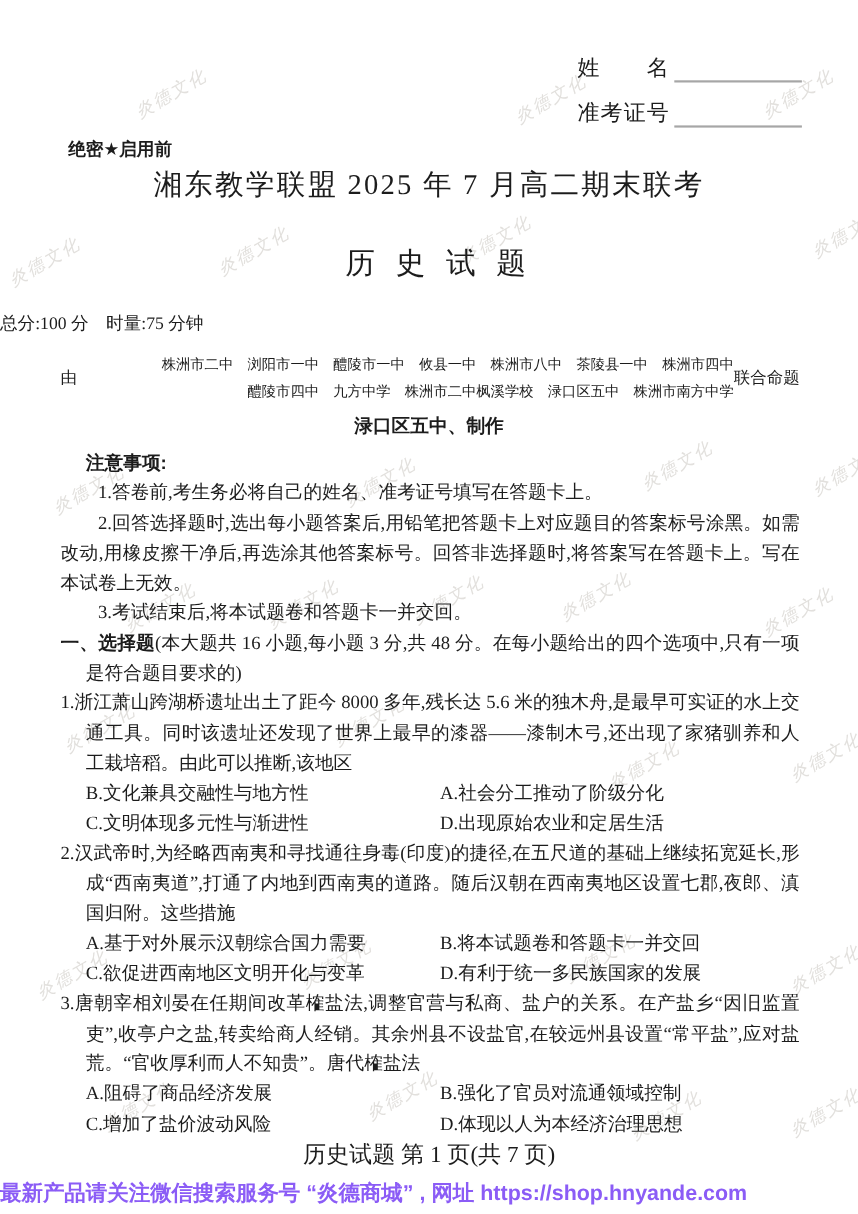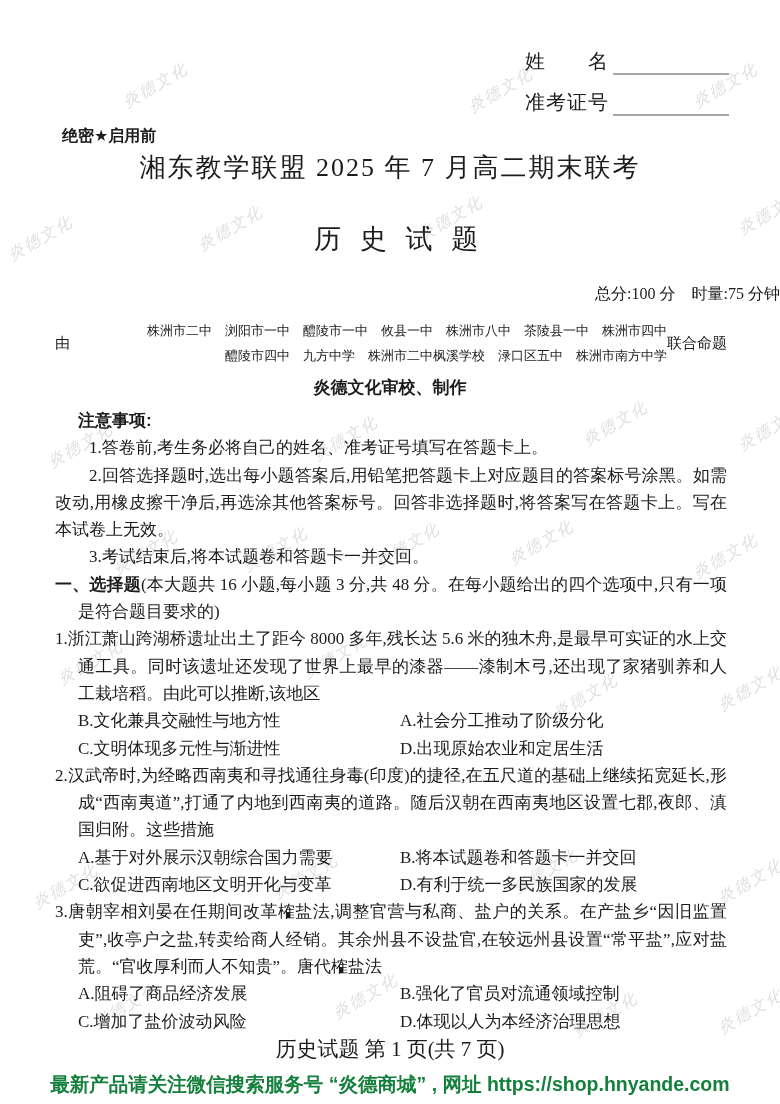--- a/index.html
+++ b/index.html
@@ -43,21 +43,21 @@
     letter-spacing: 2px;
   }
   .subject-title {
     position: absolute; top: 221px; left: 0; width: 100%;
     text-align: center; font-size: 27px; font-weight: normal;
     letter-spacing: 6px;
     padding-left: 18px;
   }
   .score-line {
     position: absolute; top: 284px; left: 0; width: 100%;
-    text-align: right; font-size: 16px;
+    text-align: left; font-size: 16px;
   }
   .organizer-row {
     position: absolute; top: 318px; left: 55px; width: 672px;
     display: flex; align-items: center; font-size: 15px;
   }
   .schools { flex: 1; text-align: right; font-size: 13px; line-height: 25px; white-space: nowrap; }
   .producer {
     position: absolute; top: 376px; left: 0; width: 100%;
     text-align: center; font-size: 17px;
     font-family: "Liberation Sans", "DejaVu Sans", sans-serif; font-weight: bold;
@@ -80,23 +80,23 @@
     padding-left: 23px; line-height: 27.3px;
   }
   .options span { white-space: nowrap; overflow: hidden; }
 
   .page-footer {
     position: absolute; top: 1035px; left: 0; width: 100%;
     text-align: center; font-size: 21px; font-family: Liberation Serif, serif;
   }
   .promo {
     position: absolute; top: 1071px; left: 0; width: 100%;
-    text-align: center; font-size: 19.5px;
+    text-align: left; font-size: 19.5px;
     font-family: "Liberation Sans", "DejaVu Sans", sans-serif; font-weight: bold;
-    color: #15803d;
+    color: #8b5cf6;
   }
 </style>
 </head>
 <body>
 
 <div class="page">
   <div class="wm-layer" id="wm-layer">
       <div class="wm" style="left: 120px; top: 75px; color: rgb(226, 224, 221);">炎德文化</div>
       <div class="wm" style="left: 465px; top: 80px; color: rgb(226, 224, 221);">炎德文化</div>
       <div class="wm" style="left: 690px; top: 75px; color: rgb(226, 224, 221);">炎德文化</div>
@@ -148,21 +148,21 @@
 
     <div class="organizer-row">
       <span>由</span>
       <div class="schools">
         <div>株洲市二中　浏阳市一中　醴陵市一中　攸县一中　株洲市八中　茶陵县一中　株洲市四中</div>
         <div>醴陵市四中　九方中学　株洲市二中枫溪学校　渌口区五中　株洲市南方中学</div>
       </div>
       <span>联合命题</span>
     </div>
 
-    <div class="producer">炎德文化审校、制作</div>
+    <div class="producer">渌口区五中、制作</div>
 
     <div class="body">
       <div class="notice-title">注意事项:</div>
       <p class="indent">1.答卷前,考生务必将自己的姓名、准考证号填写在答题卡上。</p>
       <p class="indent">2.回答选择题时,选出每小题答案后,用铅笔把答题卡上对应题目的答案标号涂黑。如需改动,用橡皮擦干净后,再选涂其他答案标号。回答非选择题时,将答案写在答题卡上。写在本试卷上无效。</p>
       <p class="indent">3.考试结束后,将本试题卷和答题卡一并交回。</p>
 
       <p class="hang"><span class="bold-sans">一、选择题</span><span>(本大题共 16 小题,每小题 3 分,共 48 分。在每小题给出的四个选项中,只有一项是符合题目要求的)</span></p>
 
       <div class="question">

